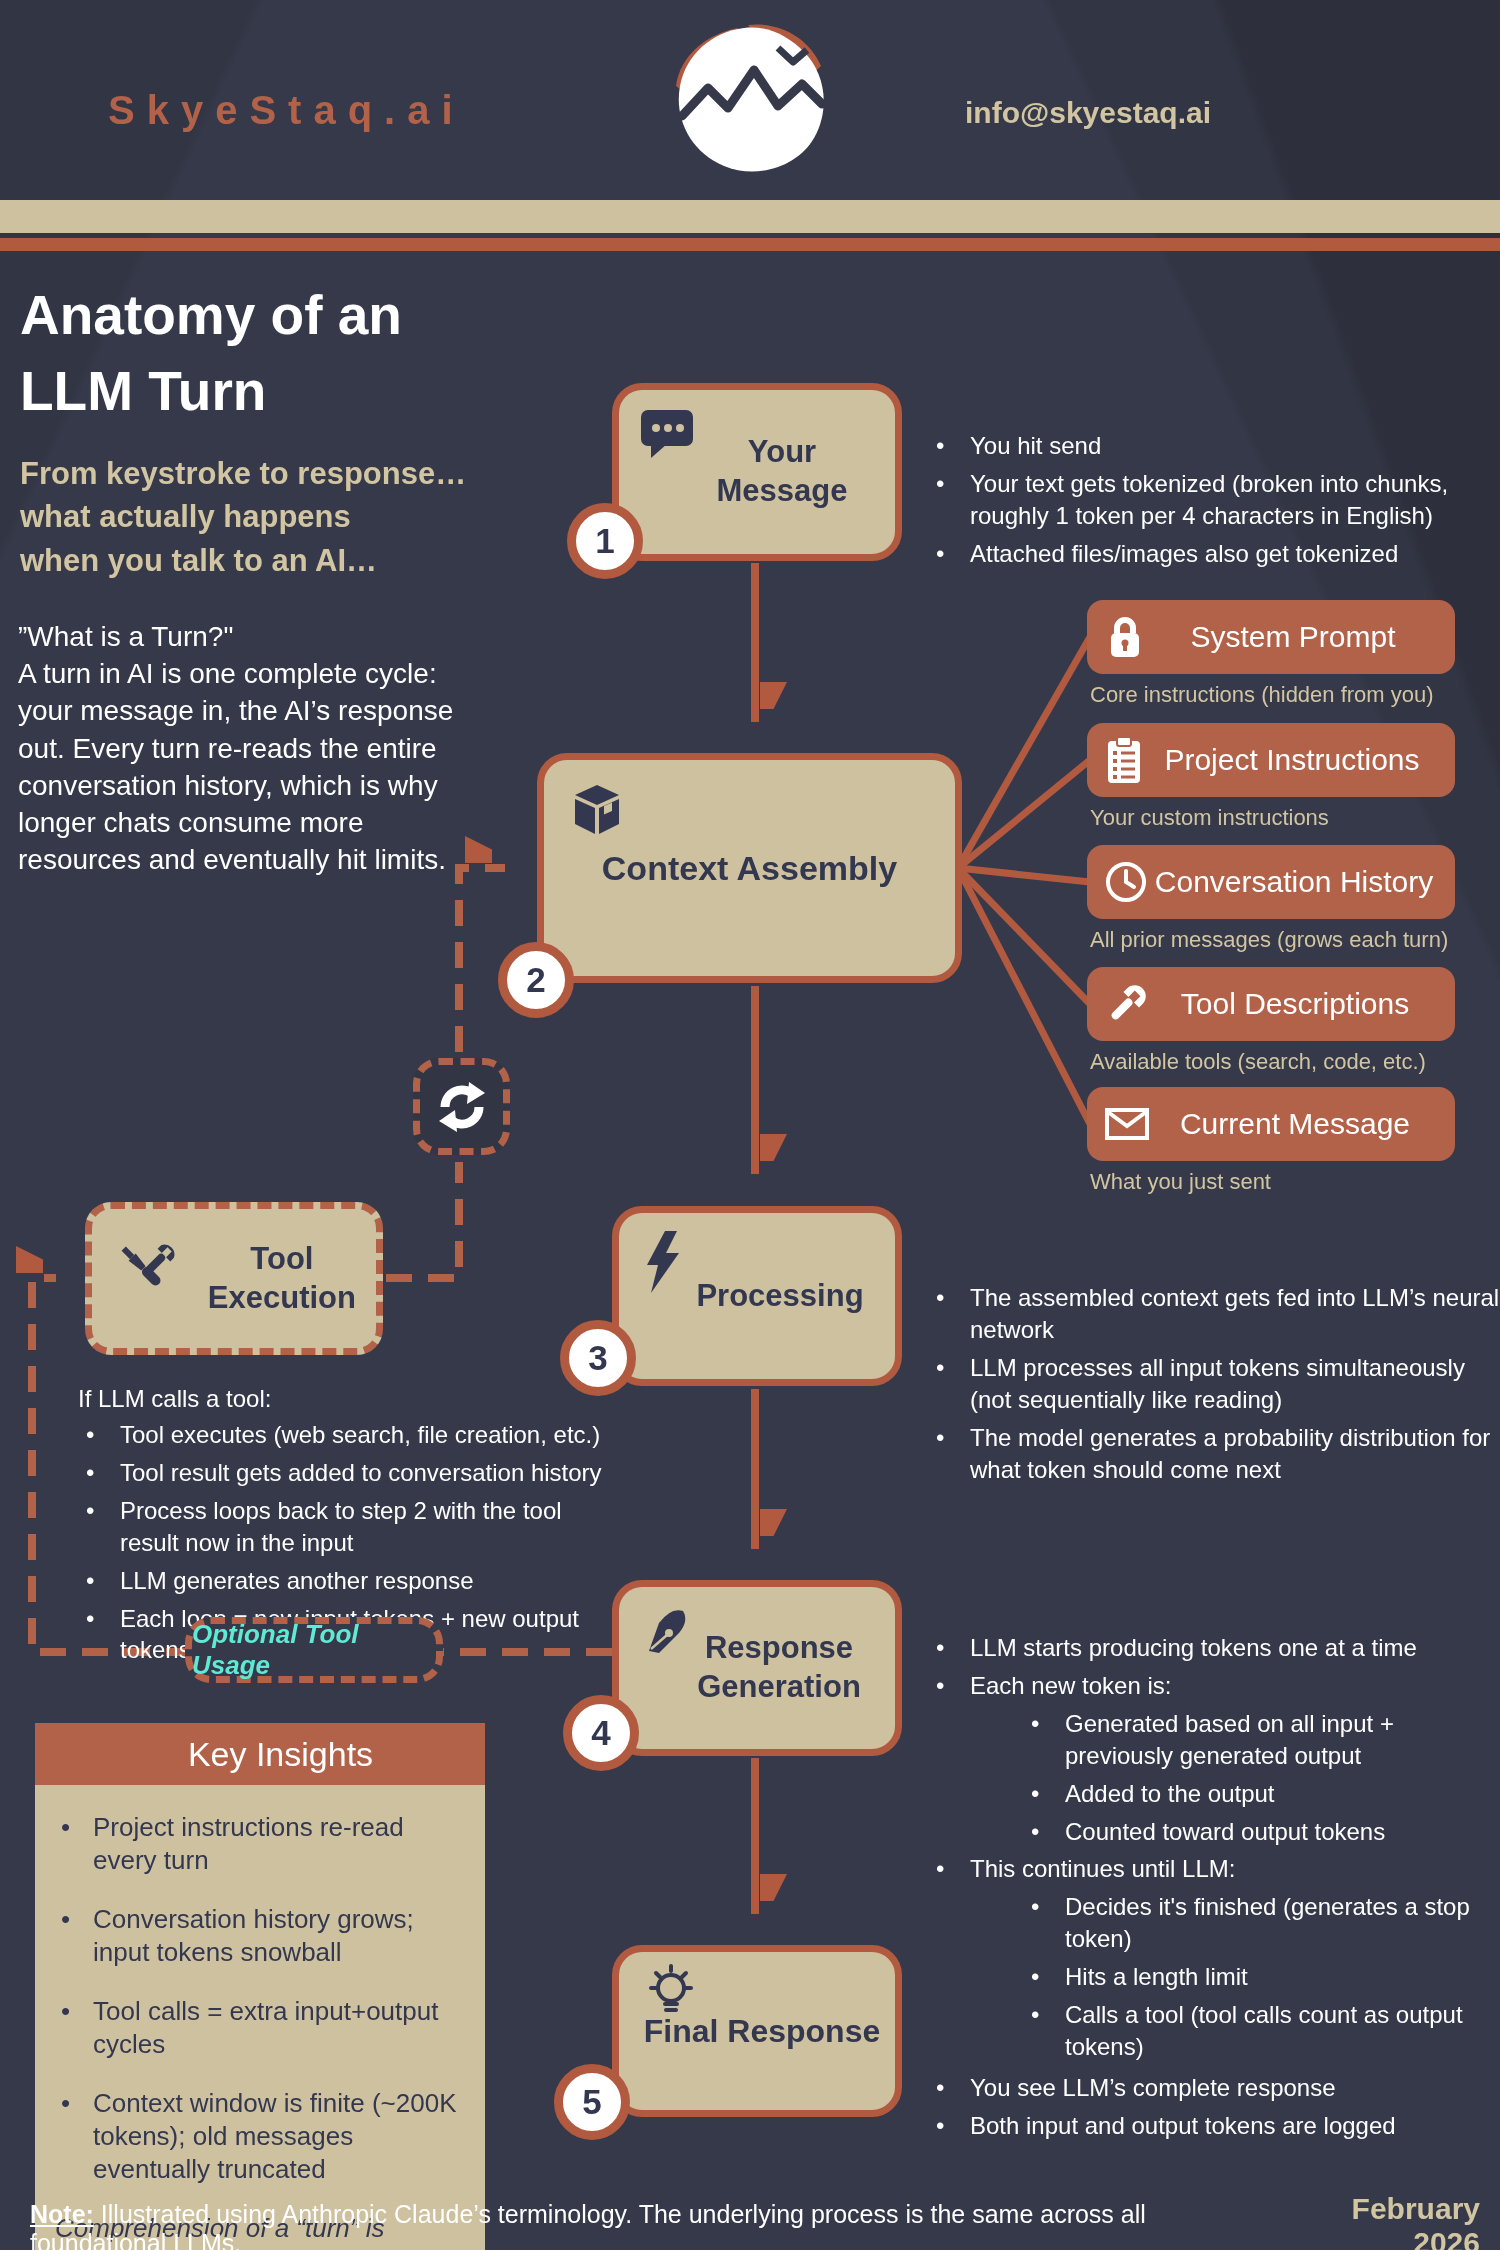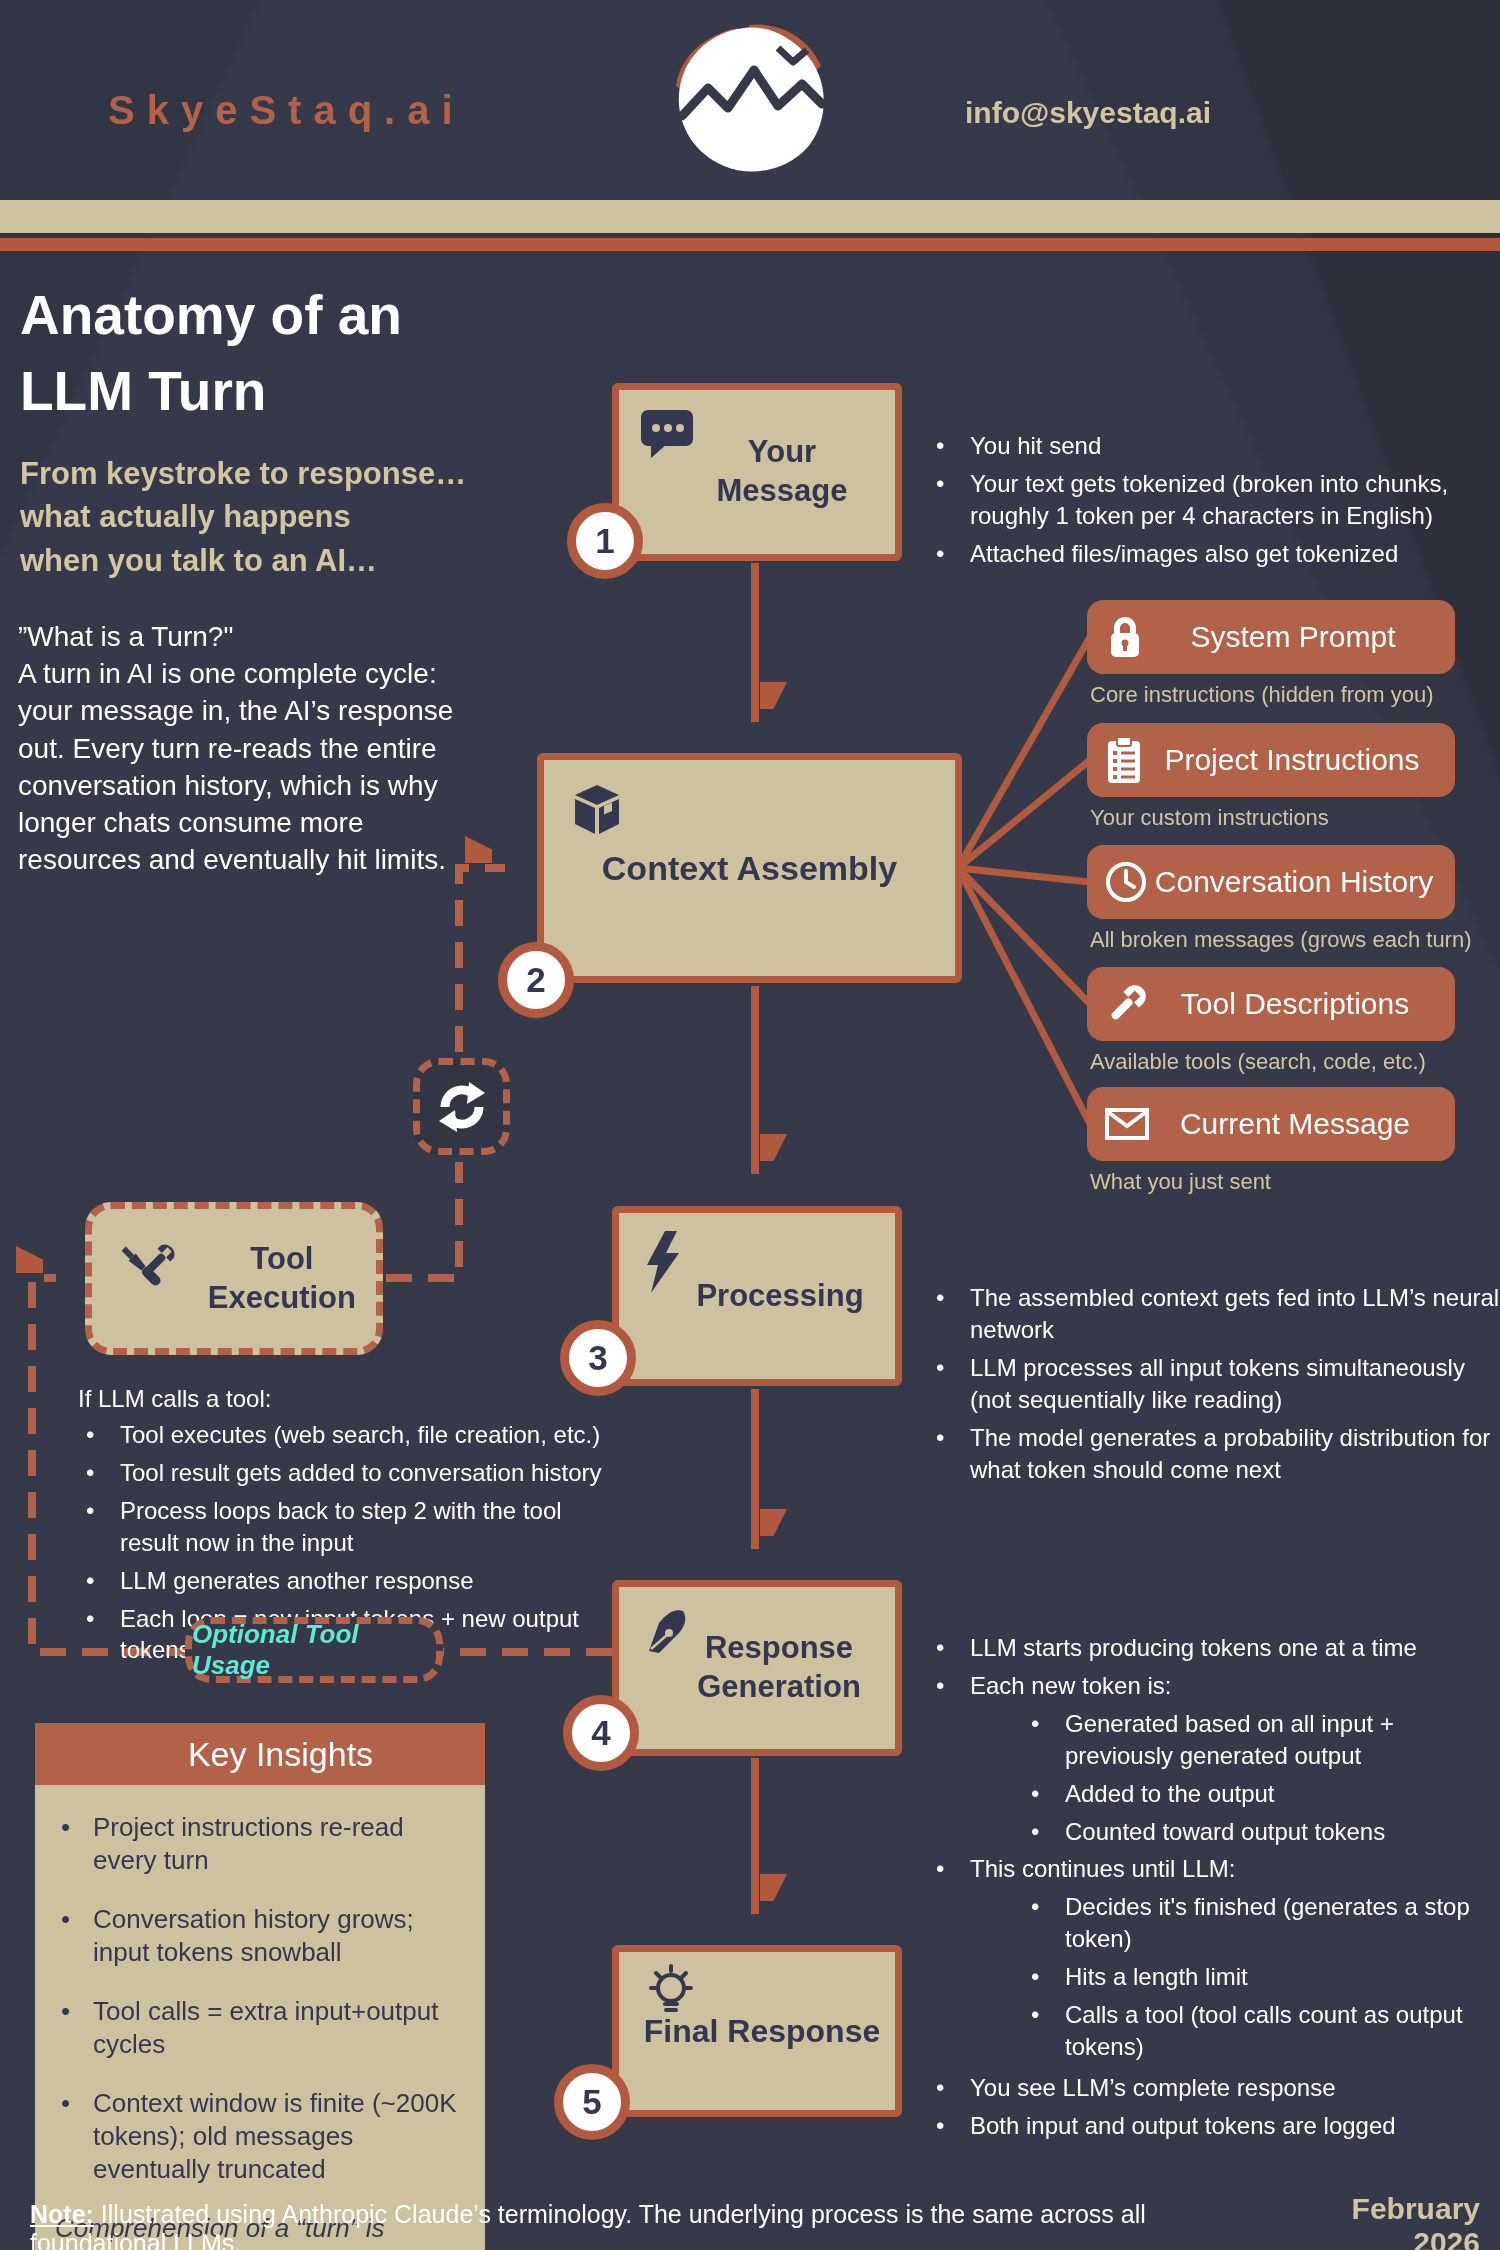--- a/index.html
+++ b/index.html
@@ -26,21 +26,21 @@
   .brand{left:108px;top:88px;color:var(--rust2);font-size:40px;font-weight:bold;letter-spacing:12px;}
   .email{left:965px;top:96px;color:var(--cream);font-size:30px;font-weight:bold;}
   
   .band-tan{left:0;top:200px;width:1500px;height:33px;background:var(--tan);}
   .band-rust{left:0;top:238px;width:1500px;height:13px;background:var(--rust);}
   
   .title{left:20px;top:278px;width:520px;color:#fff;font-size:55px;font-weight:bold;line-height:1.38;white-space:pre-line;}
   .subtitle{left:20px;top:452px;width:480px;color:var(--cream);font-size:31px;font-weight:bold;line-height:1.4;white-space:pre-line;}
   .intro{left:18px;top:618px;width:470px;color:#fff;font-size:28px;line-height:1.33;}
   
-  .step-box{background:var(--tan);border:7px solid var(--rust);border-radius:6px;display:flex;align-items:center;justify-content:center;}
+  .step-box{background:var(--tan);border:7px solid var(--rust);border-radius:30px;display:flex;align-items:center;justify-content:center;}
   .step-label{color:var(--ink);font-weight:bold;font-size:31px;text-align:center;line-height:1.25;white-space:pre-line;}
   .box-icon{position:absolute;left:18px;top:14px;}
   .badge{position:absolute;width:58px;height:58px;border-radius:50%;background:#fff;border:9px solid var(--rust);color:var(--ink);font-size:35px;font-weight:bold;display:flex;align-items:center;justify-content:center;}
   
   ul.bullets{list-style:none;margin:0;padding:0;color:#fff;font-size:24px;line-height:1.33;}
   ul.bullets li{position:relative;padding-left:42px;margin-bottom:6px;}
   ul.bullets li:before{content:"•";position:absolute;left:8px;}
   ul.bullets li.lvl2{margin-left:95px;}
   .list-intro{color:#fff;font-size:24px;margin-bottom:6px;}
   
@@ -198,21 +198,21 @@
       <svg width="46" height="46" viewBox="0 0 46 46">
         <circle cx="23" cy="23" r="18" stroke="#ffffff" stroke-width="4" fill="none"></circle>
         <path d="M23,12 V23 L31,28" stroke="#ffffff" stroke-width="4" fill="none" stroke-linecap="round"></path>
         <circle cx="23" cy="5" r="2" fill="#ffffff"></circle>
           <circle cx="41" cy="23" r="2" fill="#ffffff"></circle>
           <circle cx="5" cy="23" r="2" fill="#ffffff"></circle>
       </svg>
     </span>
     <span class="card-label">Conversation History</span>
   </div>
-  <div class="abs caption" style="top:927px;">All broken messages (grows each turn)</div>
+  <div class="abs caption" style="top:927px;">All prior messages (grows each turn)</div>
 
   <div class="abs card" style="top:967px;">
     <span>
       <svg width="48" height="48" viewBox="0 0 48 48">
         <g transform="rotate(45 24 24)" fill="#ffffff">
           <path d="M13,13 A11,11 0 0 1 35,13 L35,18 L28,18 L28,9 L20,9 L20,18 L13,18 Z"></path>
           <rect x="20" y="18" width="8" height="26" rx="4"></rect>
         </g>
       </svg>
     </span>

